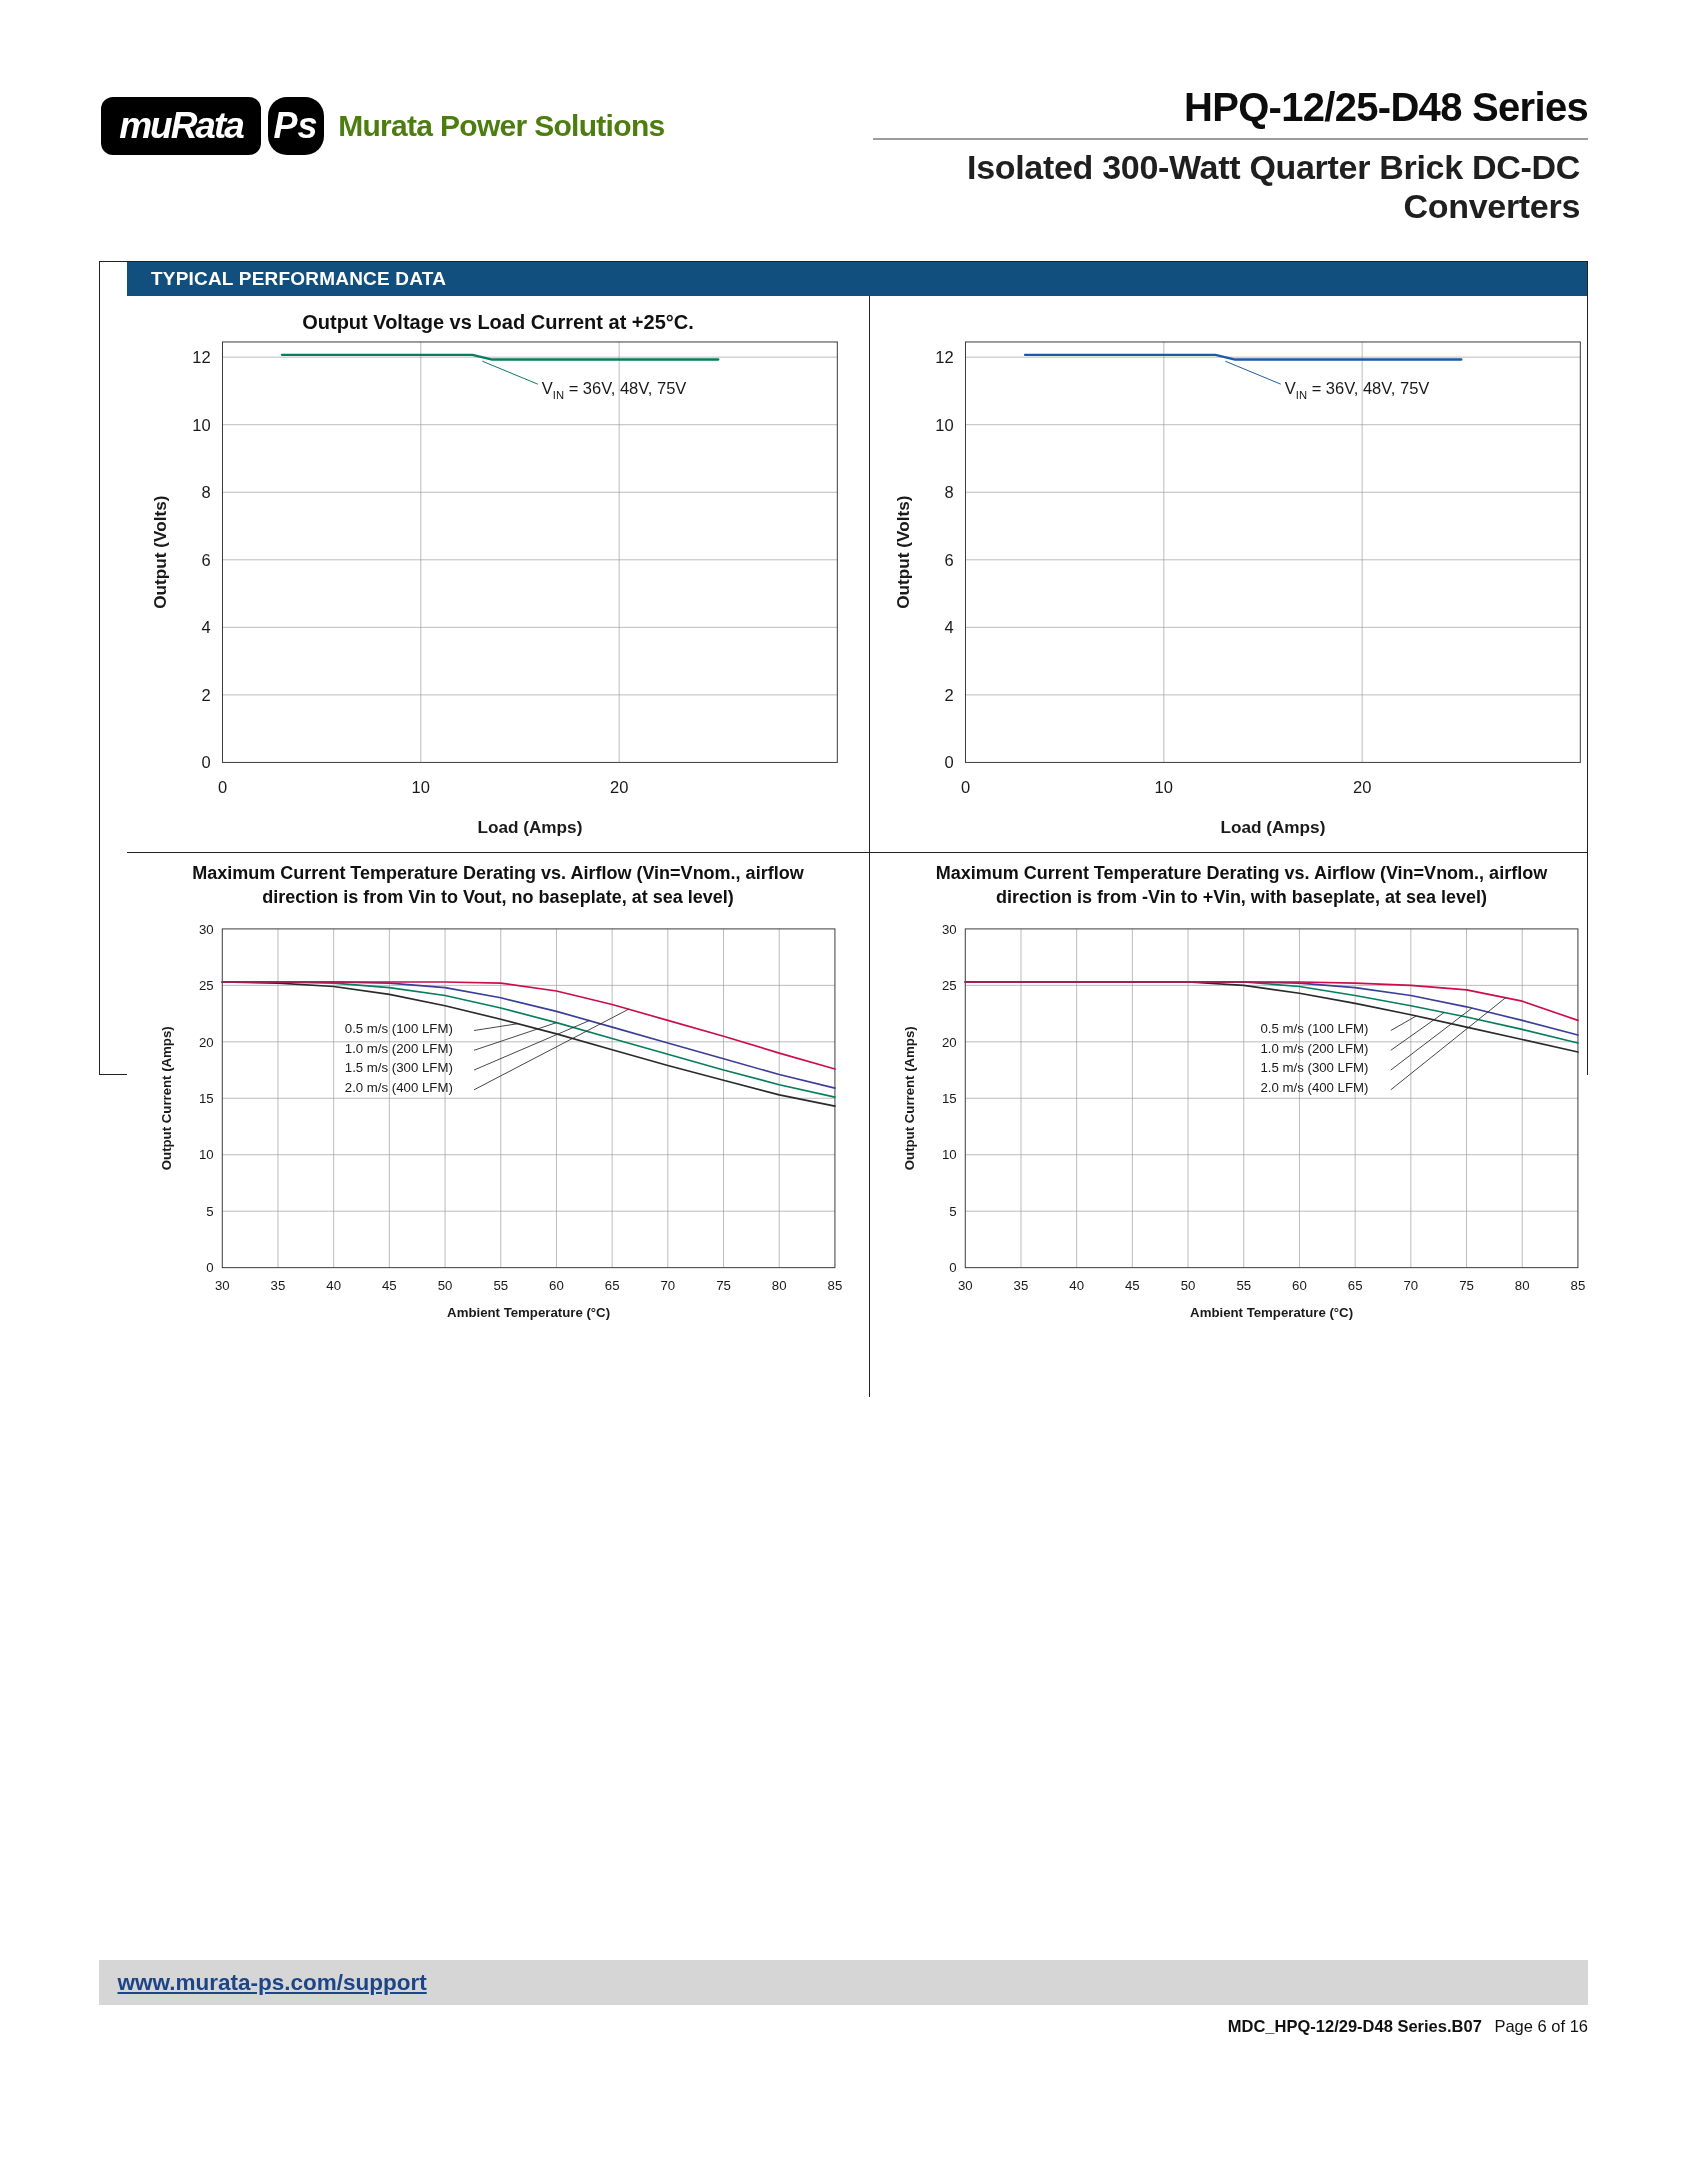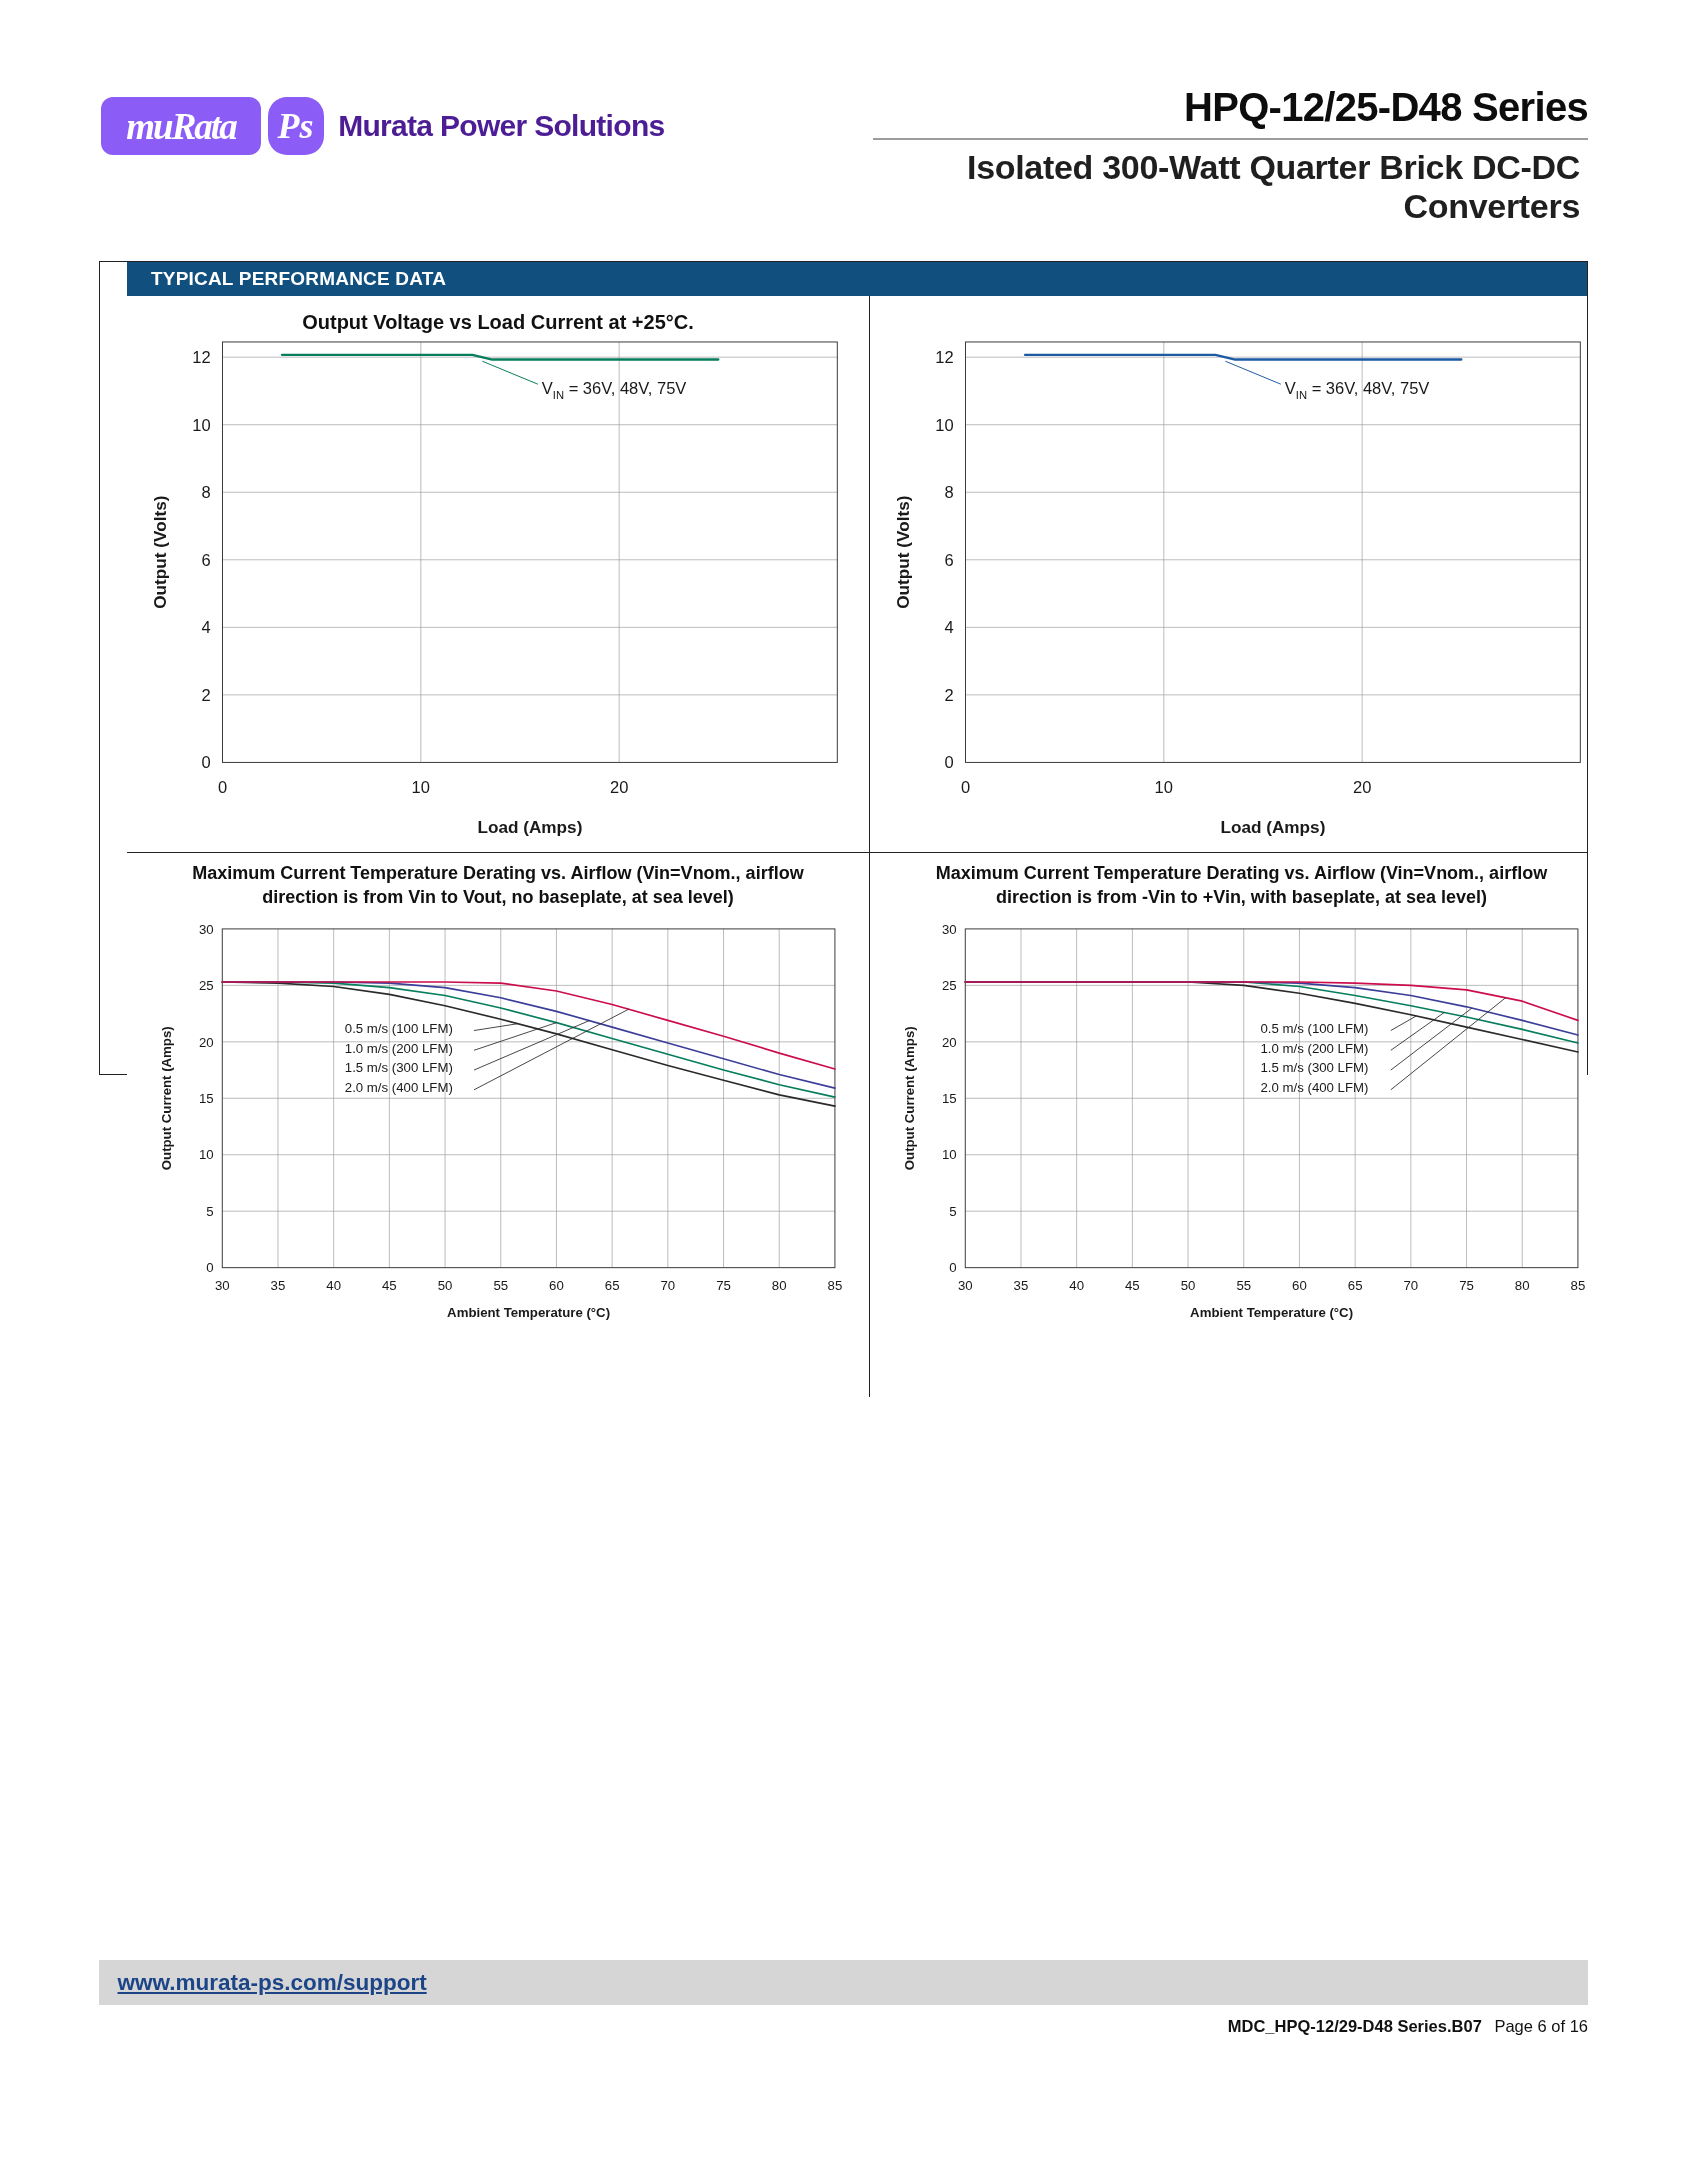--- a/index.html
+++ b/index.html
@@ -1,25 +1,25 @@
 <!DOCTYPE html>
 <html style="font-size:10.6px"><head>
 <meta charset="utf-8">
 <style>
   html,body{margin:0;padding:0;background:#e8e8e8;}
   .page{position:relative;width:1687px;height:2183px;background:#ffffff;
         font-family:"Liberation Sans",sans-serif;color:#111;overflow:hidden;}
 
   
   .logo-row{position:absolute;left:101px;top:97px;display:flex;align-items:center;}
-  .logo-box{display:flex;align-items:center;justify-content:center;background:#8b5cf6;color:#fff;
-            font-family:Liberation Serif, serif;font-style:italic;font-weight:bold;}
+  .logo-box{display:flex;align-items:center;justify-content:center;background:#000000;color:#fff;
+            font-family:Liberation Sans, sans-serif;font-style:italic;font-weight:bold;}
   .logo-murata{width:160px;height:58px;border-radius:12px;font-size:37px;letter-spacing:-2px;}
   .logo-ps{width:56px;height:58px;border-radius:19px;font-size:36px;margin-left:6.6px;}
-  .brand{font-size:30px;font-weight:bold;margin-left:14.6px;letter-spacing:-0.7px;color:#4c1d95;}
+  .brand{font-size:30px;font-weight:bold;margin-left:14.6px;letter-spacing:-0.7px;color:#4d7c0f;}
 
   .title-block{position:absolute;right:99px;top:85px;width:715px;text-align:right;}
   .doc-title{margin:0;font-size:40px;font-weight:bold;letter-spacing:-0.7px;color:#0d0d0d;}
   .header-rule{border:none;border-top:2px solid #9c9c9c;margin:8px 0 8px 0;}
   .doc-subtitle{margin:8px;font-size:34px;font-weight:bold;color:#1f1f1f;letter-spacing:-0.3px;}
 
   
   .perf-box{position:absolute;left:99px;top:261px;width:1489px;height:814px;
             border:1.3px solid #222;box-sizing:border-box;background:#fff;padding-left:27px;}
   .perf-header{height:34px;background:#11507e;color:#fff;font-size:19px;font-weight:bold;

